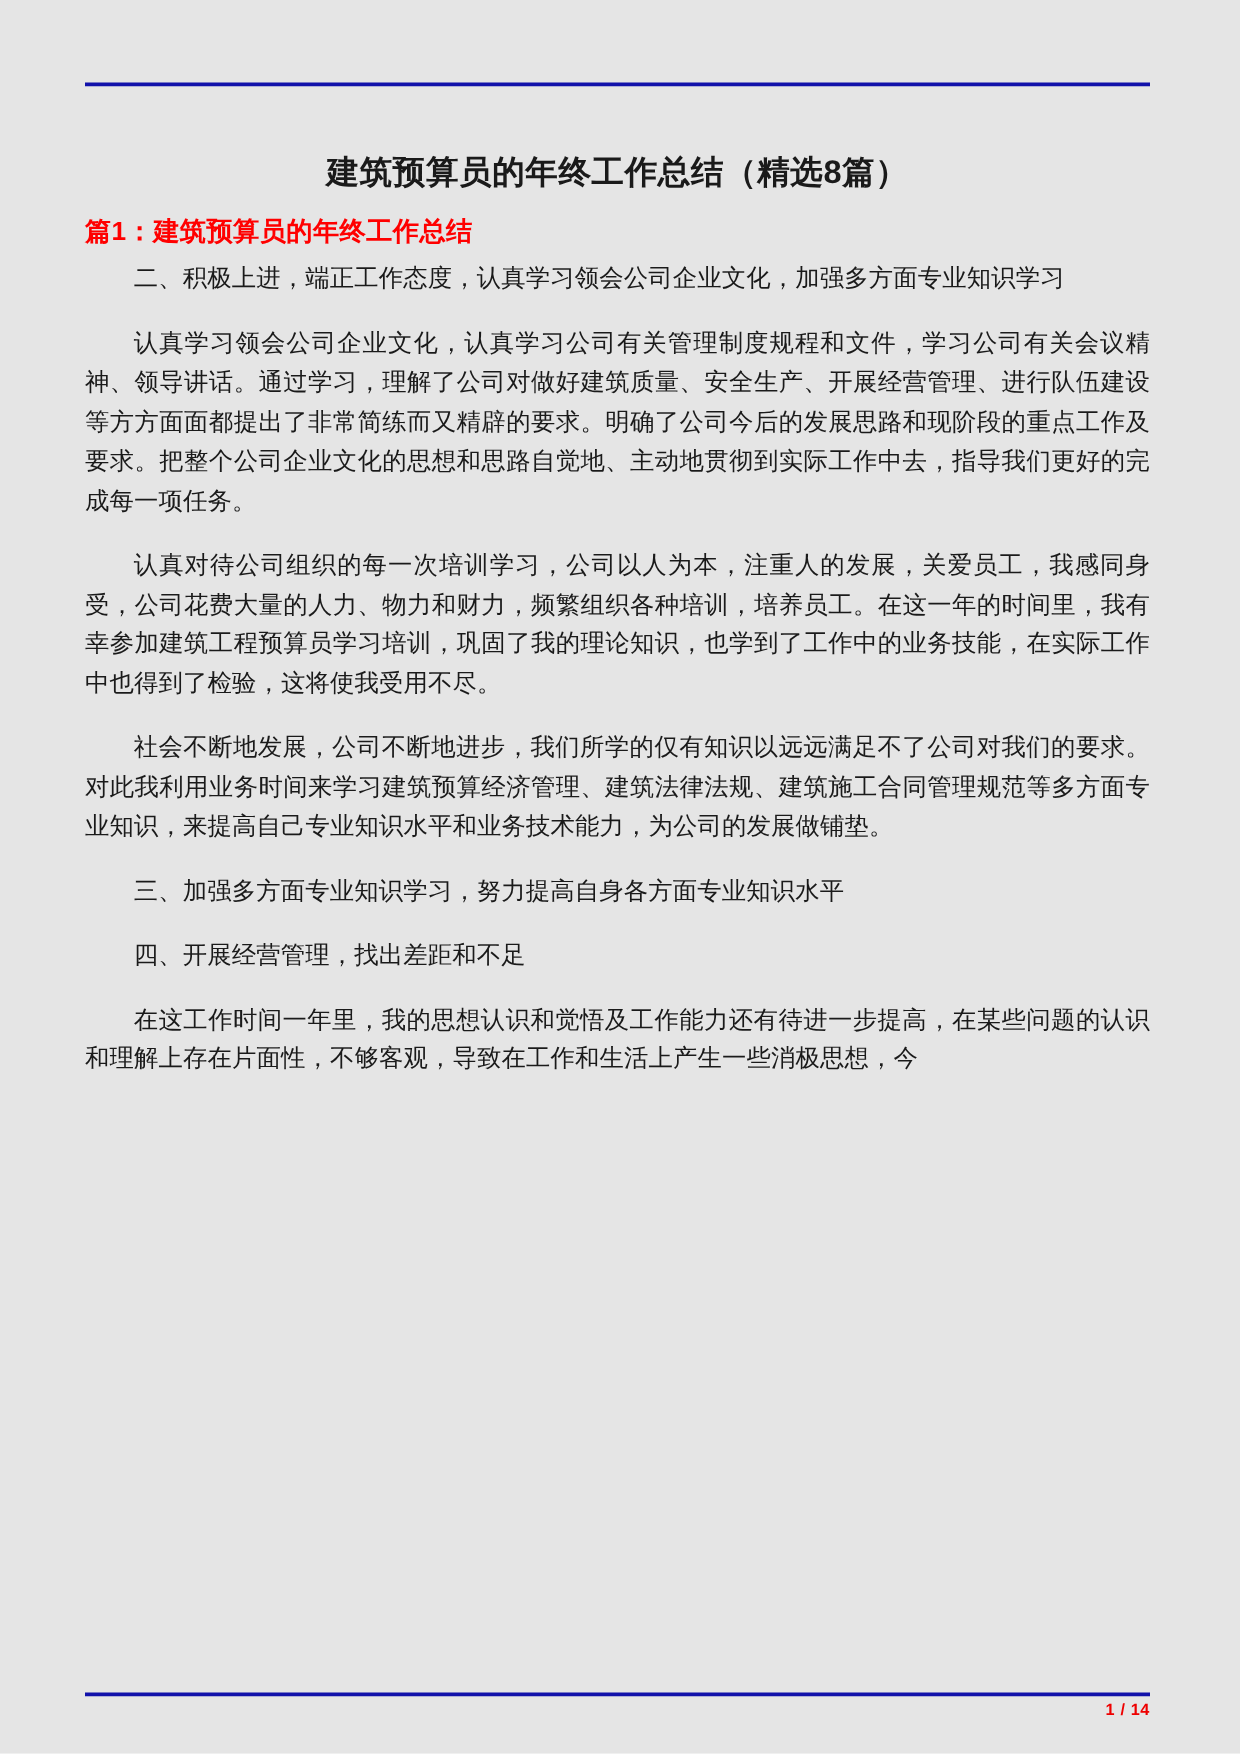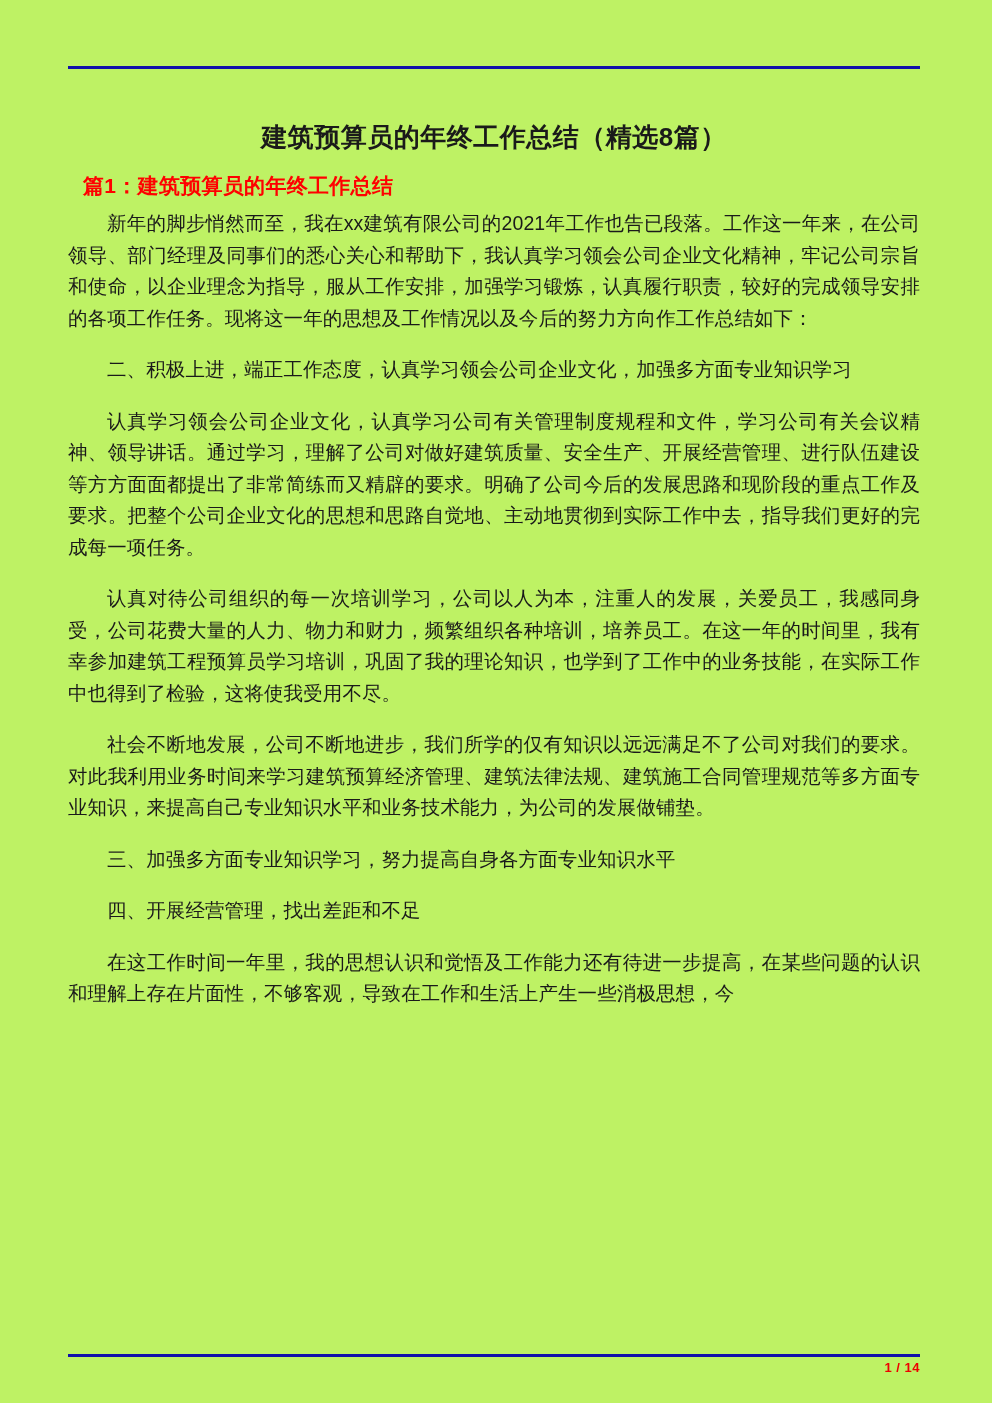--- a/index.html
+++ b/index.html
@@ -8,21 +8,21 @@
     background: #ffffff;
   }
   body {
     font-family: "Liberation Sans", "DejaVu Sans", sans-serif;
     color: #000000;
   }
   .page {
     position: relative;
     width: 992px;
     height: 1403px;
-    background: #bef264;
+    background: #e5e5e5;
     box-sizing: border-box;
     overflow: hidden;
     text-decoration: underline;
   }
   .header-rule {
     position: absolute;
     left: 68px;
     top: 66px;
     width: 852px;
     height: 3px;
@@ -57,21 +57,21 @@
     font-weight: bold;
     color: #1a1a1a;
     letter-spacing: 0.5px;
     margin: 0 0 6px 0;
     line-height: 38px;
   }
   .section-heading {
     font-size: 21px;
     font-weight: bold;
     color: #ff0000;
-    margin: 14px 0 6px 15px;
+    margin: 14px 0 6px 0;
     line-height: 32px;
     letter-spacing: 0.3px;
   }
   .para {
     font-size: 19.5px;
     line-height: 31.5px;
     color: #1a1a1a;
     margin: 0 0 20px 0;
     text-indent: 39px;
     text-align: justify;
@@ -91,21 +91,20 @@
 <div class="page">
 
   <div class="header-rule"></div>
 
   <div class="content">
 
     <h1 class="doc-title">建筑预算员的年终工作总结（精选8篇）</h1>
 
     <h2 class="section-heading">篇1：建筑预算员的年终工作总结</h2>
 
-    <p class="para">新年的脚步悄然而至，我在xx建筑有限公司的2021年工作也告已段落。工作这一年来，在公司领导、部门经理及同事们的悉心关心和帮助下，我认真学习领会公司企业文化精神，牢记公司宗旨和使命，以企业理念为指导，服从工作安排，加强学习锻炼，认真履行职责，较好的完成领导安排的各项工作任务。现将这一年的思想及工作情况以及今后的努力方向作工作总结如下：</p>
 
 
 
     <p class="para sub-heading">二、积极上进，端正工作态度，认真学习领会公司企业文化，加强多方面专业知识学习</p>
 
     <p class="para">认真学习领会公司企业文化，认真学习公司有关管理制度规程和文件，学习公司有关会议精神、领导讲话。通过学习，理解了公司对做好建筑质量、安全生产、开展经营管理、进行队伍建设等方方面面都提出了非常简练而又精辟的要求。明确了公司今后的发展思路和现阶段的重点工作及要求。把整个公司企业文化的思想和思路自觉地、主动地贯彻到实际工作中去，指导我们更好的完成每一项任务。</p>
 
     <p class="para">认真对待公司组织的每一次培训学习，公司以人为本，注重人的发展，关爱员工，我感同身受，公司花费大量的人力、物力和财力，频繁组织各种培训，培养员工。在这一年的时间里，我有幸参加建筑工程预算员学习培训，巩固了我的理论知识，也学到了工作中的业务技能，在实际工作中也得到了检验，这将使我受用不尽。</p>
 
     <p class="para">社会不断地发展，公司不断地进步，我们所学的仅有知识以远远满足不了公司对我们的要求。对此我利用业务时间来学习建筑预算经济管理、建筑法律法规、建筑施工合同管理规范等多方面专业知识，来提高自己专业知识水平和业务技术能力，为公司的发展做铺垫。</p>

